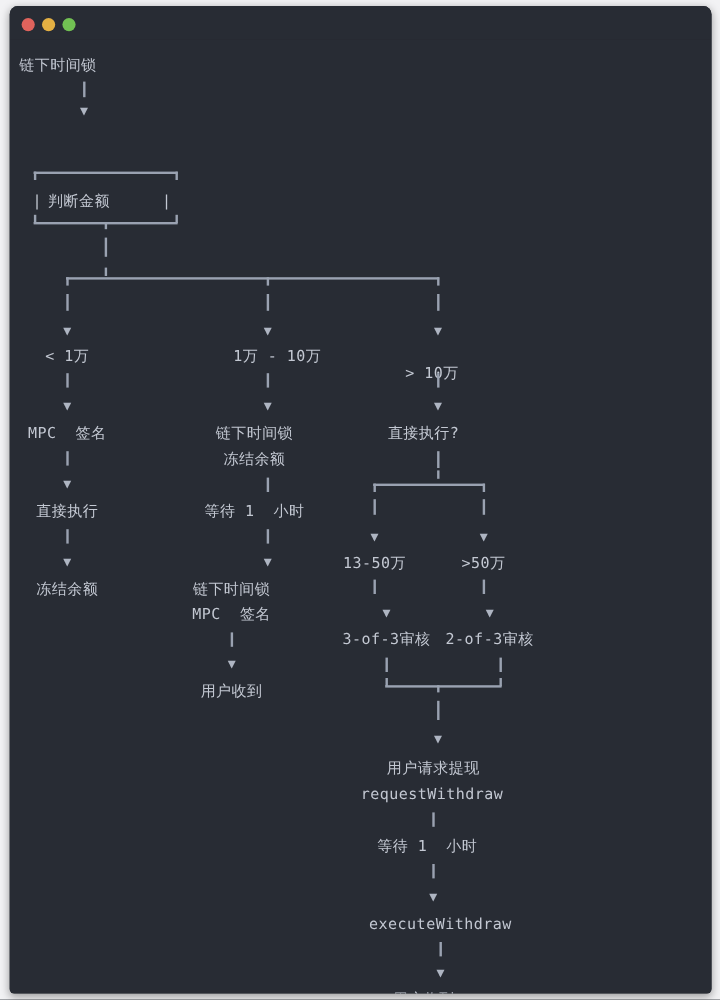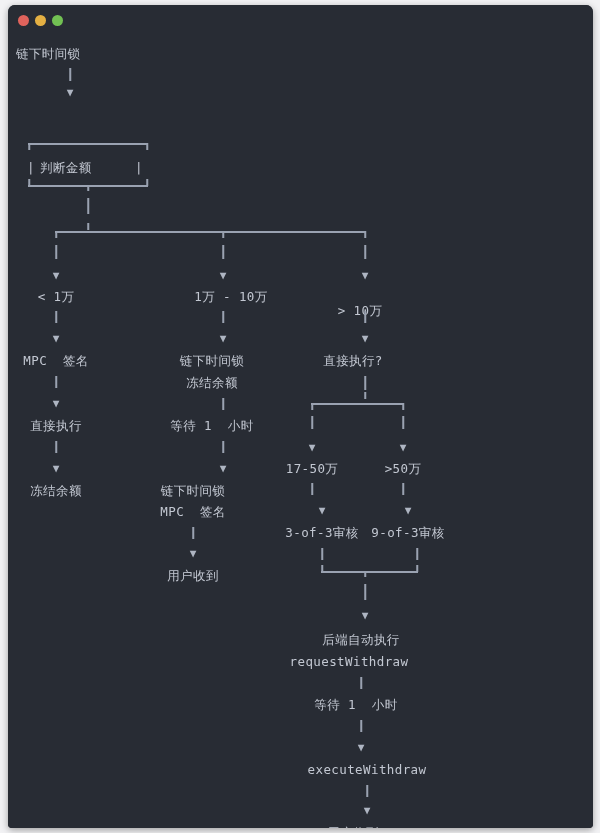--- a/index.html
+++ b/index.html
@@ -194,45 +194,45 @@
     <div class="hline" style="left:303px; top:370px; width:93px;"></div>
     <div class="tick" style="left:304px; top:370px; height:7px;"></div>
     <div class="tick" style="left:395px; top:370px; height:7px;"></div>
 
     <div class="vline" style="left:304px; top:383px; height:13px;"></div>
     <div class="vline" style="left:395px; top:383px; height:13px;"></div>
 
     <div class="arrow" style="left:304px; top:409px;">▼</div>
     <div class="arrow" style="left:395px; top:409px;">▼</div>
 
-    <div class="node" style="left:304px; top:428px;">17-50万</div>
+    <div class="node" style="left:304px; top:428px;">13-50万</div>
     <div class="node" style="left:395px; top:428px;">&gt;50万</div>
 
     <div class="vline" style="left:304px; top:450px; height:12px;"></div>
     <div class="vline" style="left:395px; top:450px; height:12px;"></div>
 
     <div class="arrow" style="left:314px; top:472px;">▼</div>
     <div class="arrow" style="left:400px; top:472px;">▼</div>
 
     <div class="node" style="left:314px; top:492px;">3-of-3审核</div>
-    <div class="node" style="left:400px; top:492px;">9-of-3审核</div>
+    <div class="node" style="left:400px; top:492px;">2-of-3审核</div>
 
     <div class="vline" style="left:314px; top:515px; height:12px;"></div>
     <div class="vline" style="left:409px; top:515px; height:12px;"></div>
 
     <div class="hline" style="left:313px; top:538px; width:97px;"></div>
     <div class="tick" style="left:314px; top:532px; height:7px;"></div>
     <div class="tick" style="left:409px; top:532px; height:7px;"></div>
     <div class="tick" style="left:357px; top:538px; height:6px;"></div>
 
     <div class="vline" style="left:357px; top:551px; height:16px;"></div>
     <div class="arrow" style="left:357px; top:577px;">▼</div>
 
-    <div class="node" style="left:353px; top:599px;">后端自动执行</div>
-    <div class="node" style="left:341px; top:621px;">requestWithdraw</div>
+    <div class="node" style="left:353px; top:599px;">用户请求提现</div>
+    <div class="node" style="left:352px; top:621px;">requestWithdraw</div>
 
     <div class="vline" style="left:353px; top:644px; height:12px;"></div>
     <div class="node" style="left:348px; top:664px;">等待 1  小时</div>
 
     <div class="vline" style="left:353px; top:687px; height:12px;"></div>
     <div class="arrow" style="left:353px; top:709px;">▼</div>
     <div class="node" style="left:359px; top:729px;">executeWithdraw</div>
 
     <div class="vline" style="left:359px; top:752px; height:12px;"></div>
     <div class="arrow" style="left:359px; top:772px;">▼</div>

